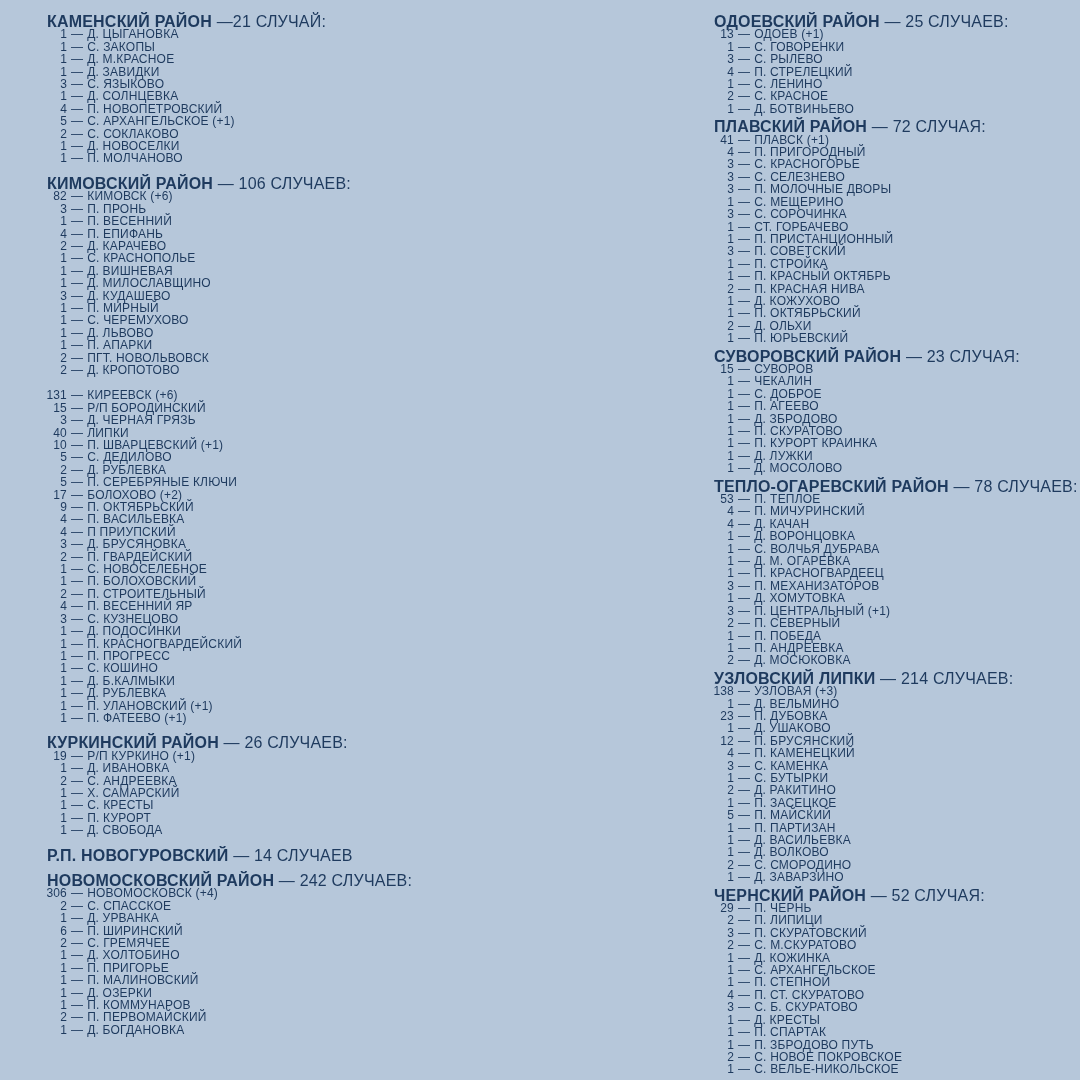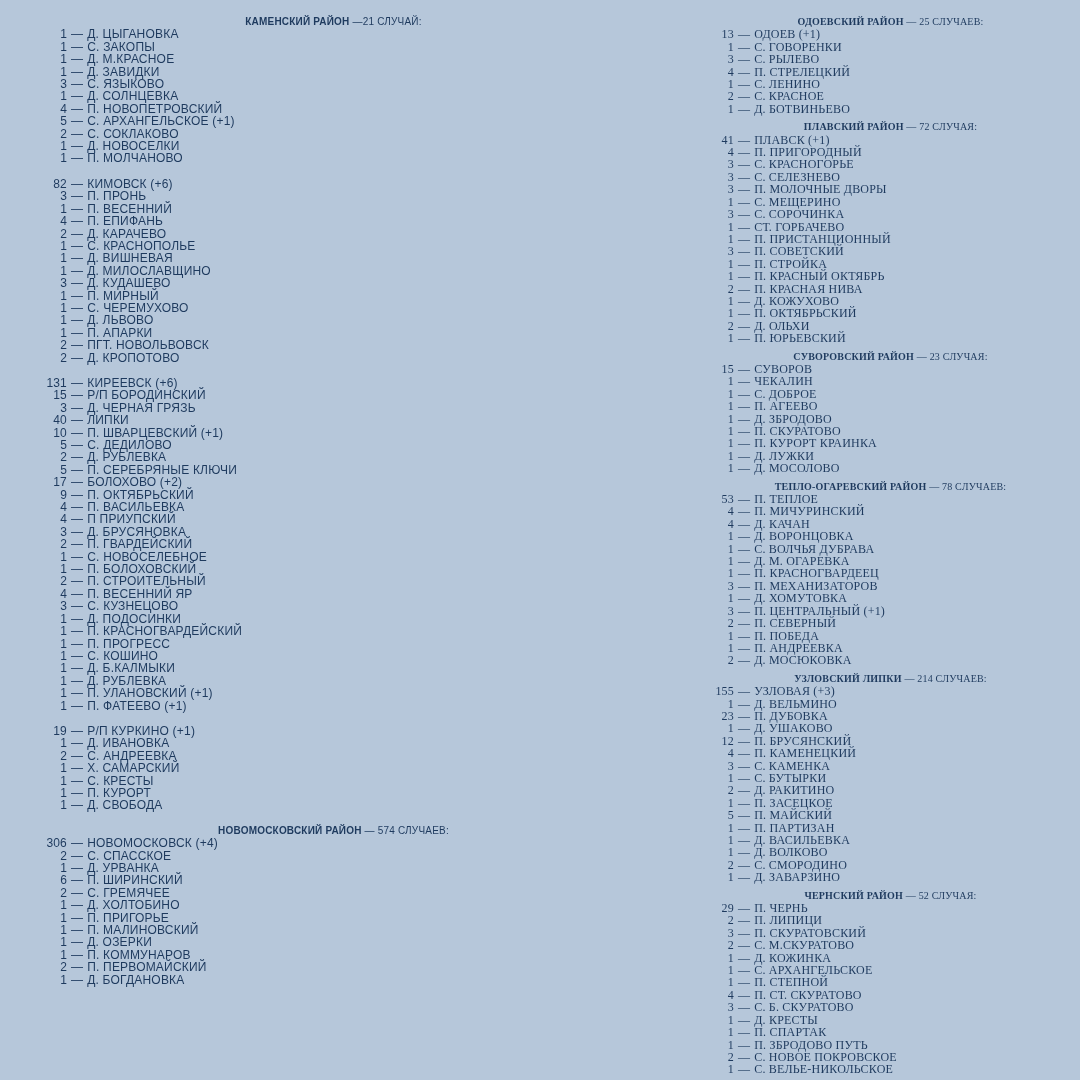--- a/index.html
+++ b/index.html
@@ -16,31 +16,30 @@
     overflow: hidden;
   }
   .col {
     position: absolute;
     top: 16px;
   }
   #col-left  { left: 40px;  width: 580px; }
   #col-right { left: 707px; width: 360px; }
 
   .section { margin-bottom: 13px; }
-  #col-right .section { margin-bottom: 6px; font-family: Liberation Serif, serif; }
+  #col-right .section { margin-bottom: 6px; }
   .section.extra-gap { margin-top: 9px; }
 
   .hdr {
     padding-left: 7px;
-    font-size: 10px;
+    font-size: 16px;
     line-height: 12.4px;
     font-weight: bold;
     letter-spacing: 0.2px;
     white-space: nowrap;
-    text-align: center;
   }
   .hcount { font-weight: normal; }
 
   .row {
     display: flex;
     font-size: 12px;
     line-height: 12.4px;
     letter-spacing: 0.2px;
     white-space: nowrap;
   }
@@ -108,20 +107,21 @@
         <span class="dash">—</span>
         <span class="nm">Д. НОВОСЕЛКИ</span>
       </div>
       <div class="row">
         <span class="num">1</span>
         <span class="dash">—</span>
         <span class="nm">П. МОЛЧАНОВО</span>
       </div>
     </div>
     <div class="section">
+      <div class="hdr"><span class="hname">КИМОВСКИЙ РАЙОН</span> <span class="hcount">— 106 СЛУЧАЕВ:</span></div>
       <div class="row">
         <span class="num">82</span>
         <span class="dash">—</span>
         <span class="nm">КИМОВСК (+6)</span>
       </div>
       <div class="row">
         <span class="num">3</span>
         <span class="dash">—</span>
         <span class="nm">П. ПРОНЬ</span>
       </div>
@@ -322,20 +322,21 @@
         <span class="dash">—</span>
         <span class="nm">П. УЛАНОВСКИЙ (+1)</span>
       </div>
       <div class="row">
         <span class="num">1</span>
         <span class="dash">—</span>
         <span class="nm">П. ФАТЕЕВО (+1)</span>
       </div>
     </div>
     <div class="section">
+      <div class="hdr"><span class="hname">КУРКИНСКИЙ РАЙОН</span> <span class="hcount">— 26  СЛУЧАЕВ:</span></div>
       <div class="row">
         <span class="num">19</span>
         <span class="dash">—</span>
         <span class="nm">Р/П КУРКИНО (+1)</span>
       </div>
       <div class="row">
         <span class="num">1</span>
         <span class="dash">—</span>
         <span class="nm">Д. ИВАНОВКА</span>
       </div>
@@ -358,22 +359,25 @@
         <span class="num">1</span>
         <span class="dash">—</span>
         <span class="nm">П. КУРОРТ</span>
       </div>
       <div class="row">
         <span class="num">1</span>
         <span class="dash">—</span>
         <span class="nm">Д. СВОБОДА</span>
       </div>
     </div>
-    <div class="section">
-      <div class="hdr"><span class="hname">НОВОМОСКОВСКИЙ РАЙОН</span> <span class="hcount">— 574 СЛУЧАЕВ:</span></div>
+    <div class="section extra-gap">
+      <div class="hdr"><span class="hname">Р.П. НОВОГУРОВСКИЙ</span> <span class="hcount">— 14 СЛУЧАЕВ</span></div>
+    </div>
+    <div class="section">
+      <div class="hdr"><span class="hname">НОВОМОСКОВСКИЙ РАЙОН</span> <span class="hcount">— 242 СЛУЧАЕВ:</span></div>
       <div class="row">
         <span class="num">306</span>
         <span class="dash">—</span>
         <span class="nm">НОВОМОСКОВСК (+4)</span>
       </div>
       <div class="row">
         <span class="num">2</span>
         <span class="dash">—</span>
         <span class="nm">С. СПАССКОЕ</span>
       </div>
@@ -673,21 +677,21 @@
       </div>
       <div class="row">
         <span class="num">2</span>
         <span class="dash">—</span>
         <span class="nm">Д. МОСЮКОВКА</span>
       </div>
     </div>
     <div class="section">
       <div class="hdr"><span class="hname">УЗЛОВСКИЙ ЛИПКИ</span> <span class="hcount">— 214 СЛУЧАЕВ:</span></div>
       <div class="row">
-        <span class="num">155</span>
+        <span class="num">138</span>
         <span class="dash">—</span>
         <span class="nm">УЗЛОВАЯ (+3)</span>
       </div>
       <div class="row">
         <span class="num">1</span>
         <span class="dash">—</span>
         <span class="nm">Д. ВЕЛЬМИНО</span>
       </div>
       <div class="row">
         <span class="num">23</span>

